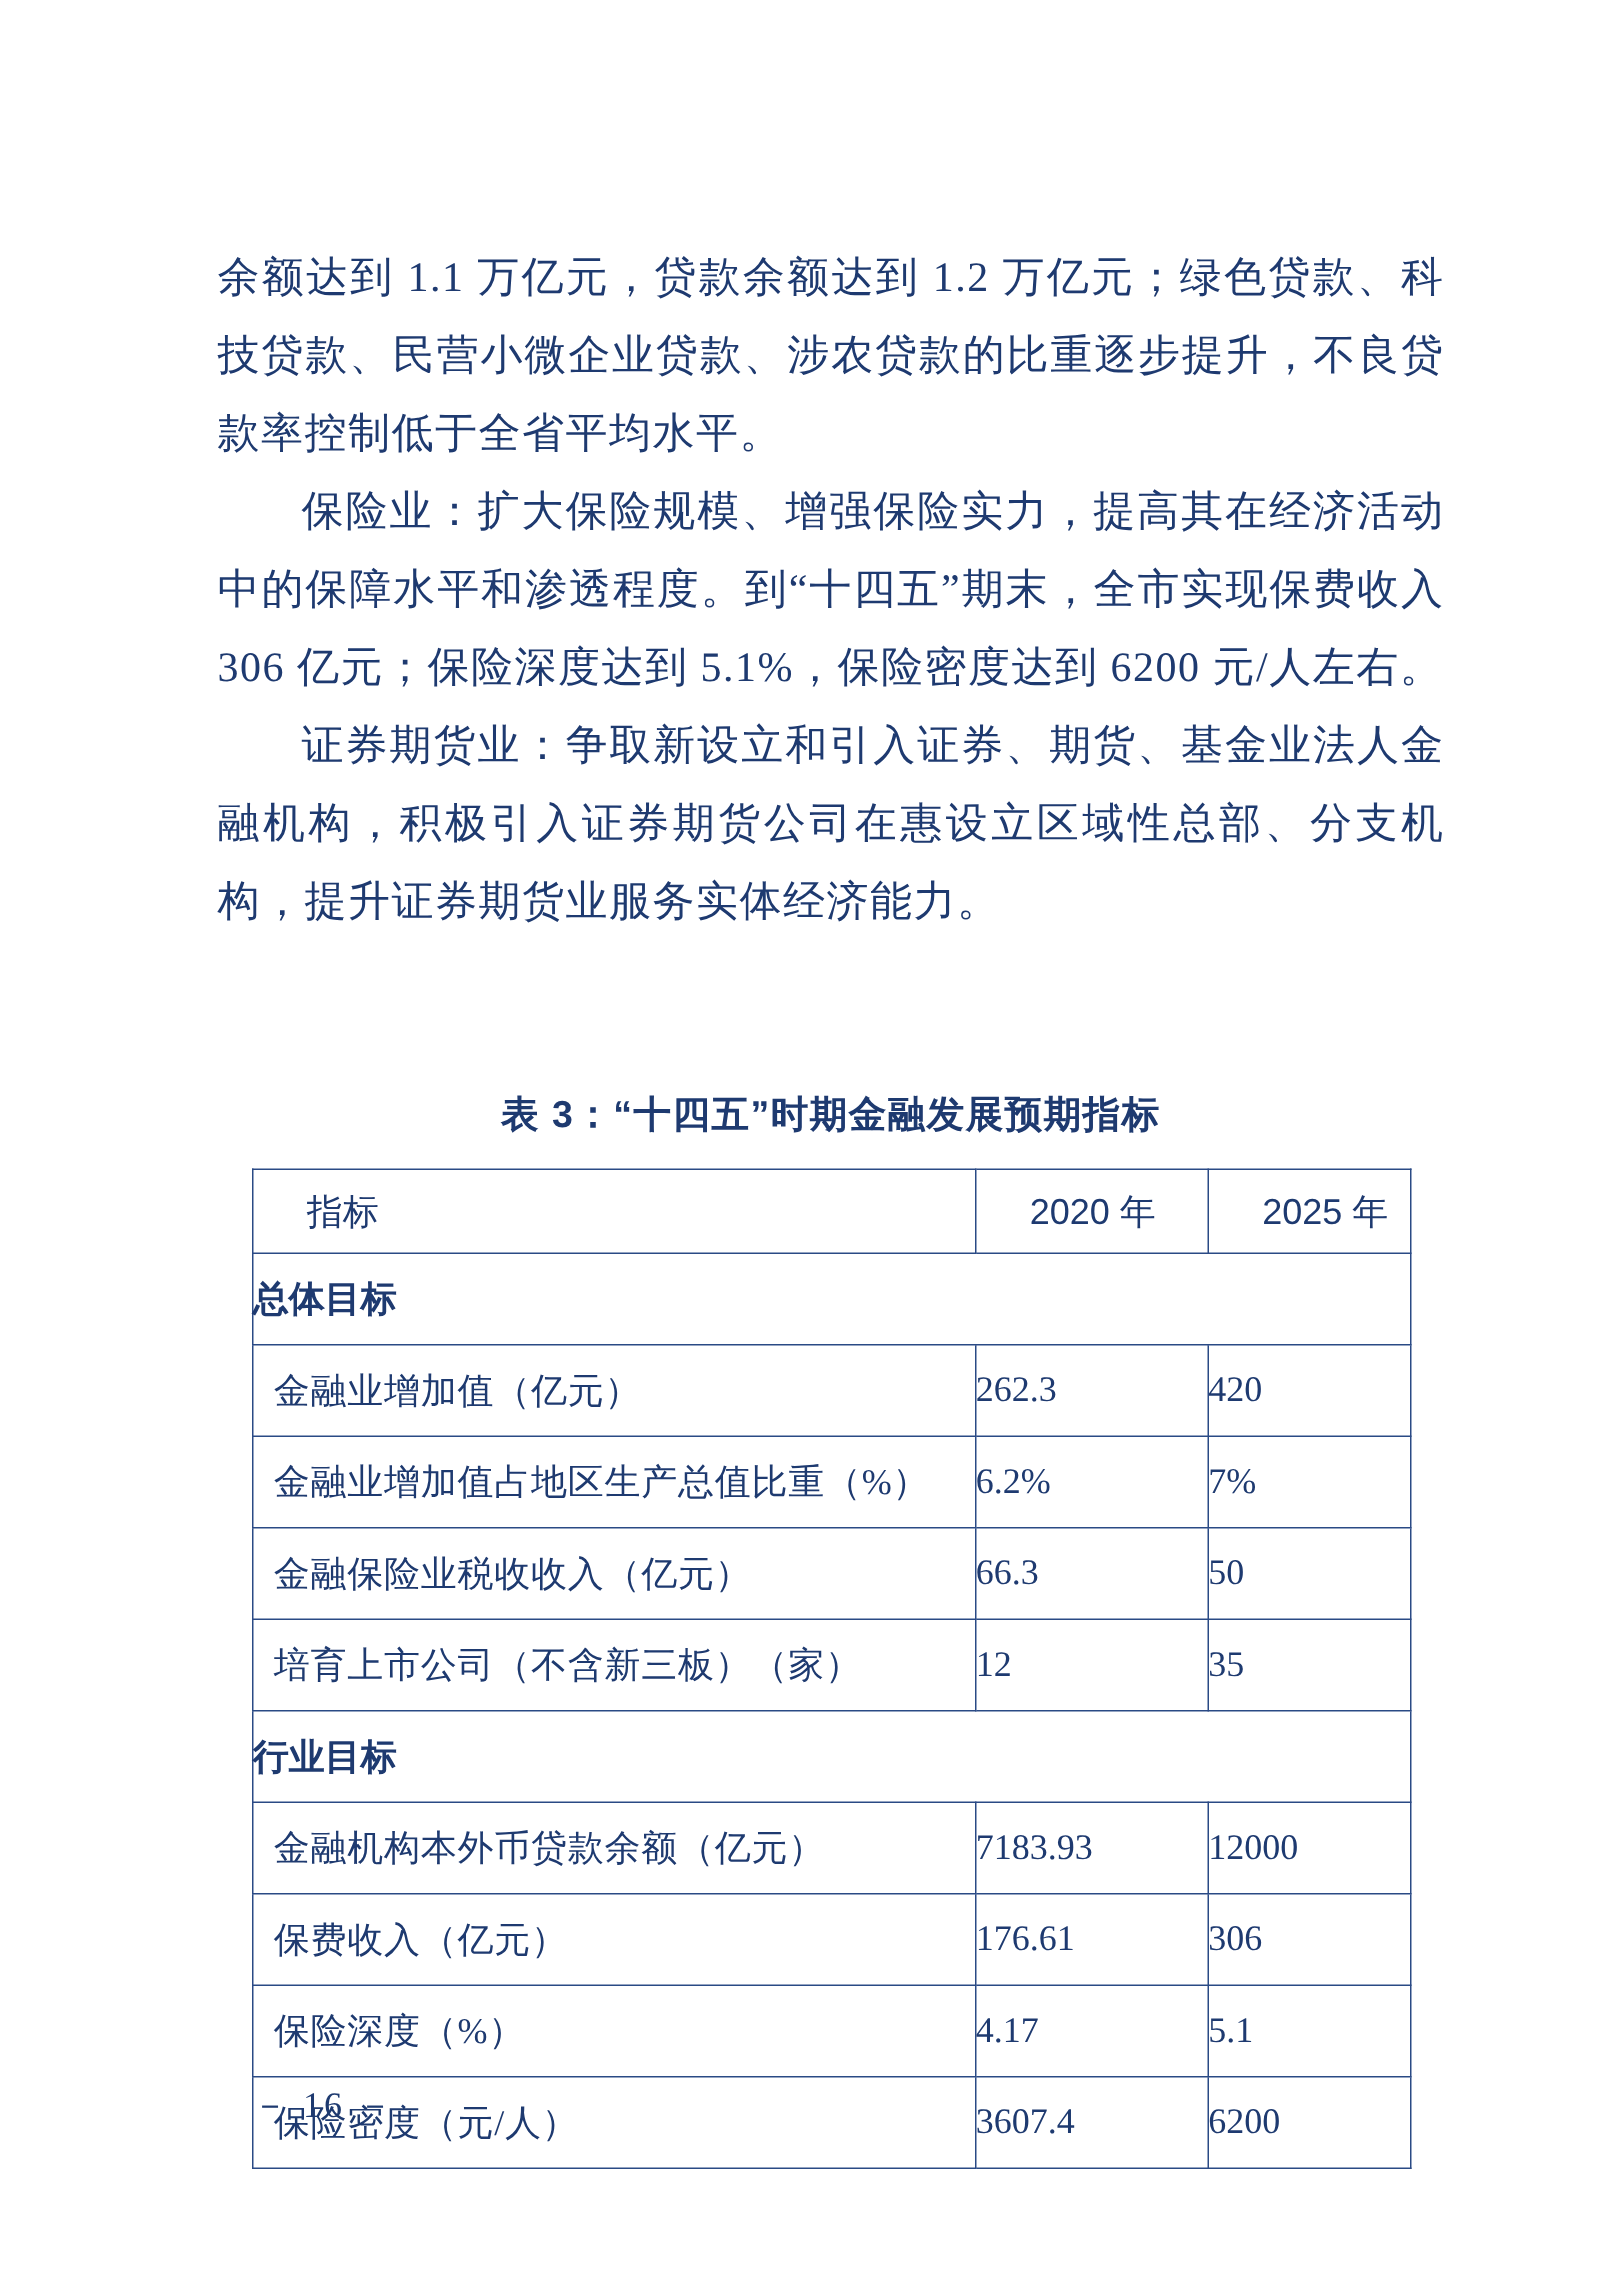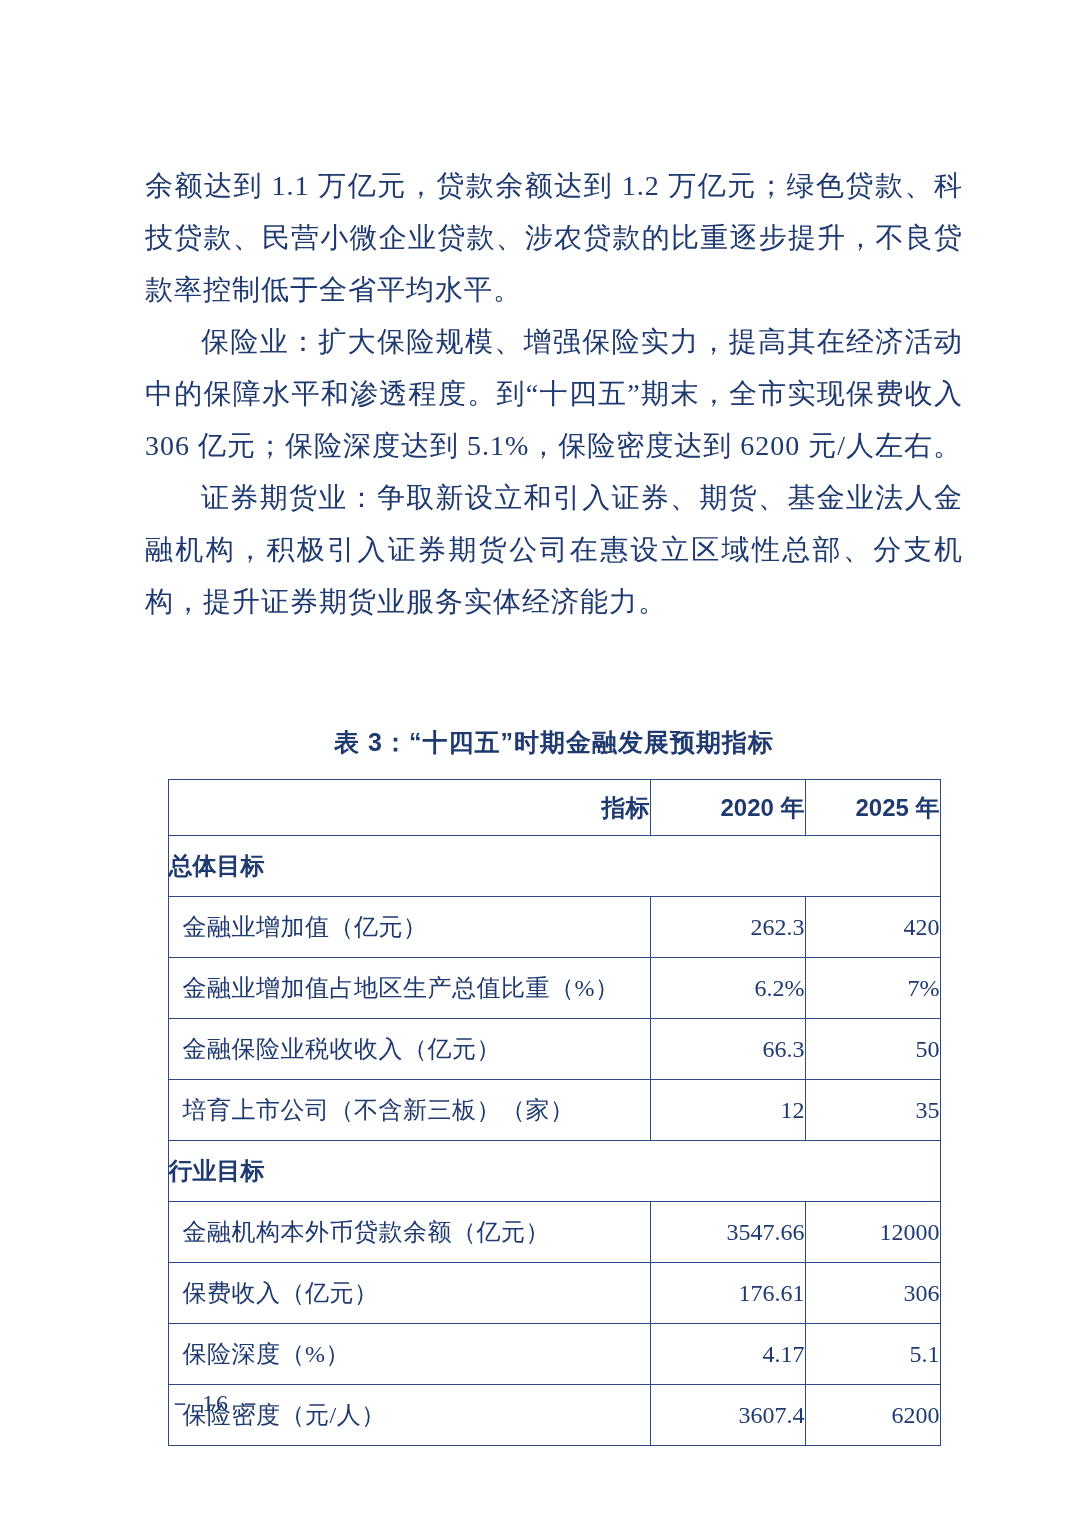--- a/index.html
+++ b/index.html
@@ -44,33 +44,33 @@
   table.indicators col.c3 { width: 135px; }
   table.indicators th,
   table.indicators td {
     border: 1.5px solid #2a4a85;
     font-size: 24px;
     color: #1e3a70;
     height: 61px;
     vertical-align: middle;
   }
   table.indicators th {
-    font-weight: bold;
-    text-align: right;
+    font-weight: normal;
+    text-align: left;
     height: 56px;
     font-family: "Liberation Sans", "DejaVu Sans", sans-serif;
     padding-left: 36px;
   }
   table.indicators td.label-cell {
     text-align: left;
     padding-left: 14px;
     letter-spacing: 0.5px;
   }
   table.indicators td.num-cell {
-    text-align: right;
+    text-align: left;
   }
   table.indicators tr.section-row td {
     font-weight: bold;
     text-align: left;
     font-family: "Liberation Sans", "DejaVu Sans", sans-serif;
     font-size: 24px;
   }
   .page-number {
     position: absolute;
     left: 168px;
@@ -129,21 +129,21 @@
         <tr>
           <td class="label-cell">培育上市公司（不含新三板）（家）</td>
           <td class="num-cell">12</td>
           <td class="num-cell">35</td>
         </tr>
         <tr class="section-row">
           <td colspan="3">行业目标</td>
         </tr>
         <tr>
           <td class="label-cell">金融机构本外币贷款余额（亿元）</td>
-          <td class="num-cell">3547.66</td>
+          <td class="num-cell">7183.93</td>
           <td class="num-cell">12000</td>
         </tr>
         <tr>
           <td class="label-cell">保费收入（亿元）</td>
           <td class="num-cell">176.61</td>
           <td class="num-cell">306</td>
         </tr>
         <tr>
           <td class="label-cell">保险深度（%）</td>
           <td class="num-cell">4.17</td>

